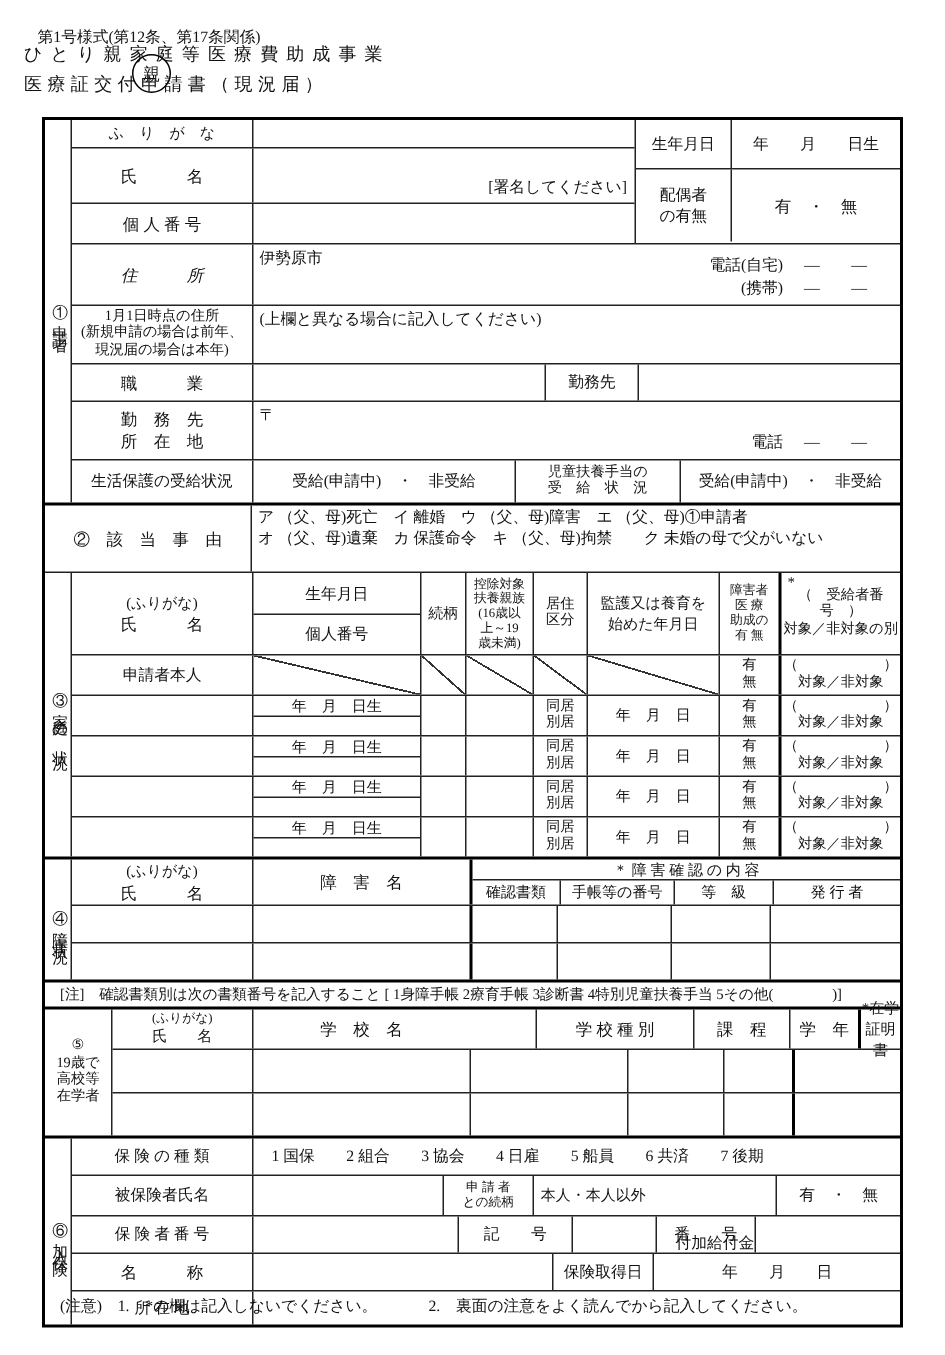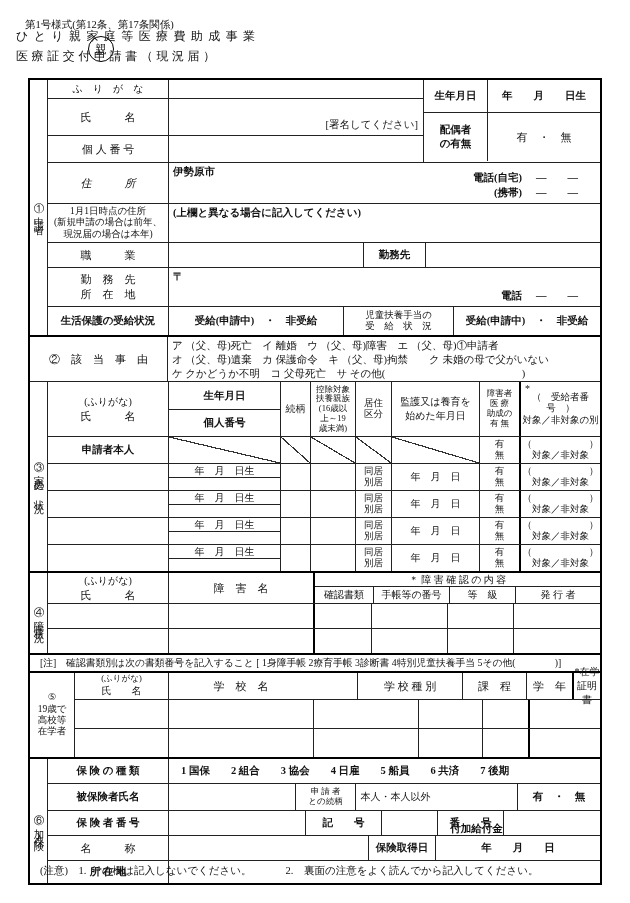--- a/index.html
+++ b/index.html
@@ -23,21 +23,21 @@
   .bt2{border-top:2px solid #000;}
   .bb{border-bottom:1px solid #222;}
   .vstrip{box-sizing:border-box;display:flex;align-items:center;justify-content:center;flex-direction:column;}
   .vtext{writing-mode:vertical-rl;text-orientation:upright;font-size:10.5px;letter-spacing:4px;white-space:nowrap;}
   .pre{white-space:pre-line;}
   .left{justify-content:flex-start;text-align:left;}
   .top{align-items:flex-start;}
   .pad{padding:2px 4px;}
   .small{font-size:9.5px;line-height:1.2;}
   .tiny{font-size:8.5px;line-height:1.15;}
-  .f10{font-size:10px;} .f105{font-size:10.5px;font-weight:bold;}
+  .f10{font-size:10px;} .f105{font-size:10.5px;}
   .diag{background:linear-gradient(to top right,transparent calc(50% - .6px),#333 calc(50% - .6px),#333 calc(50% + .6px),transparent calc(50% + .6px));}
   .sign{position:absolute;right:5px;bottom:3px;font-size:10.5px;}
   .phones{position:absolute;right:8px;bottom:3px;font-size:10.5px;text-align:right;line-height:1.45;}
   .phones .dash{display:inline-block;min-width:70px;text-align:center;}
   .corner{position:absolute;left:4px;top:1px;font-size:10px;}
   .note{position:absolute;left:40px;top:864px;font-size:10.5px;}
   .note span{margin-right:34px;}
 </style>
 </head>
 <body>
@@ -136,21 +136,20 @@
         </div>
 
       </div>
     </div>
 
     <div class="row bt2" style="height:44px;">
       <div class="c" style="width:137px;">②　該　当　事　由</div>
       <div class="c left top pad col" style="flex:1;justify-content:flex-start;font-size:10.5px;line-height:1.35;align-items:flex-start;">
         <div>ア （父、母)死亡　イ 離婚　ウ （父、母)障害　エ （父、母)①申請者</div>
         <div>オ （父、母)遺棄　カ 保護命令　キ （父、母)拘禁　　ク 未婚の母で父がいない</div>
-        <div>ケ クかどうか不明　コ 父母死亡　サ その他(　　　　　　　　　　　　　)</div>
       </div>
     </div>
 
     <div class="row bt">
       <div class="vstrip" style="width:17px;">
         <span class="vtext">③家庭の状況</span>
       </div>
       <div class="col bl" style="flex:1;">
 
         <div class="row" style="height:54px;">

